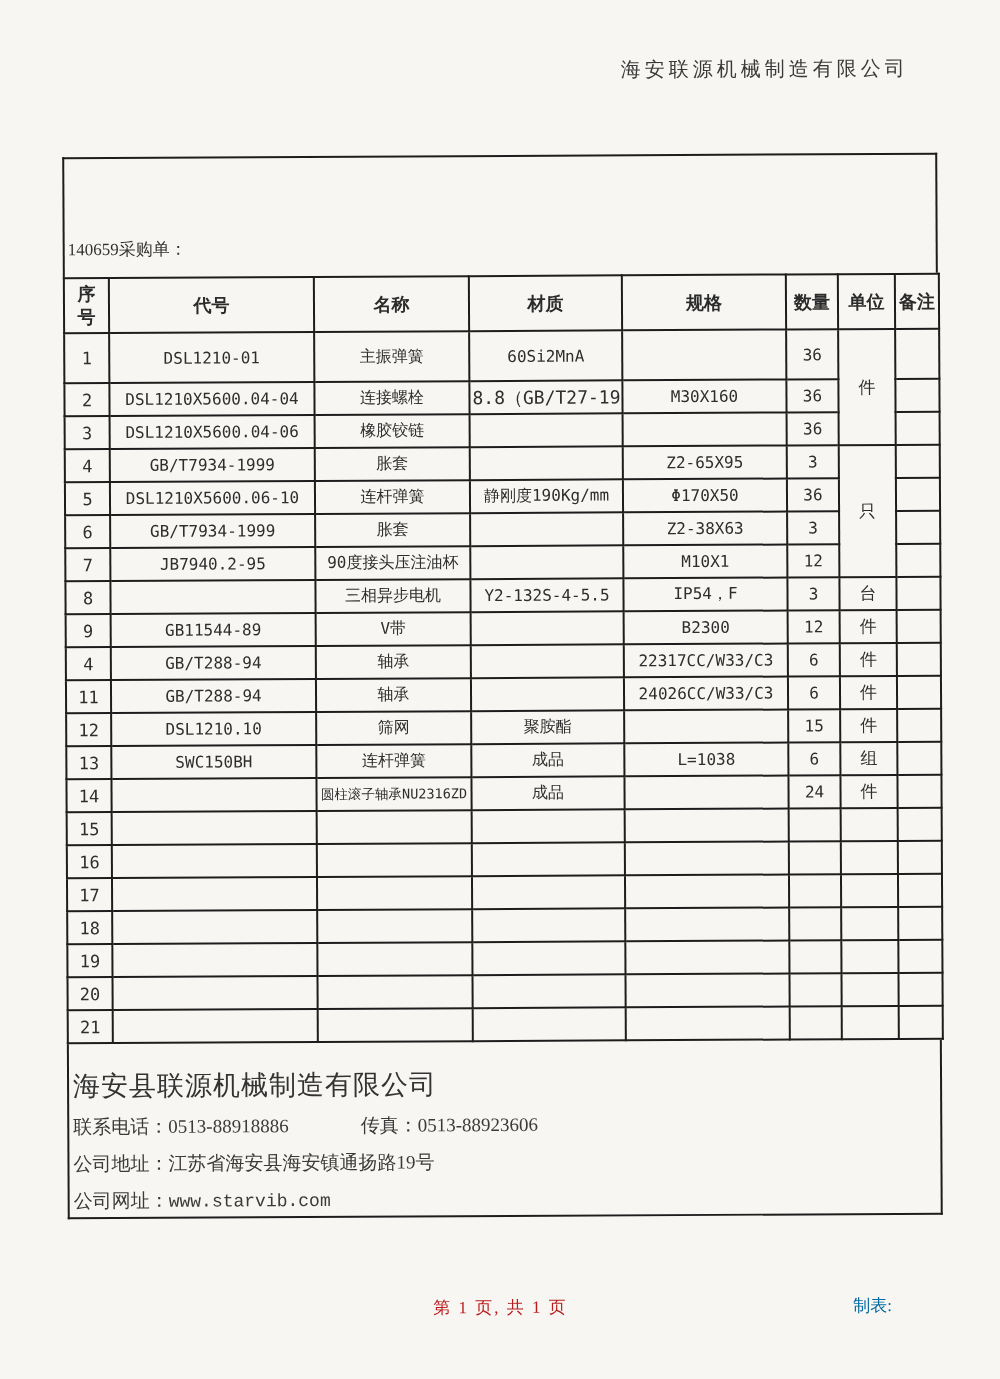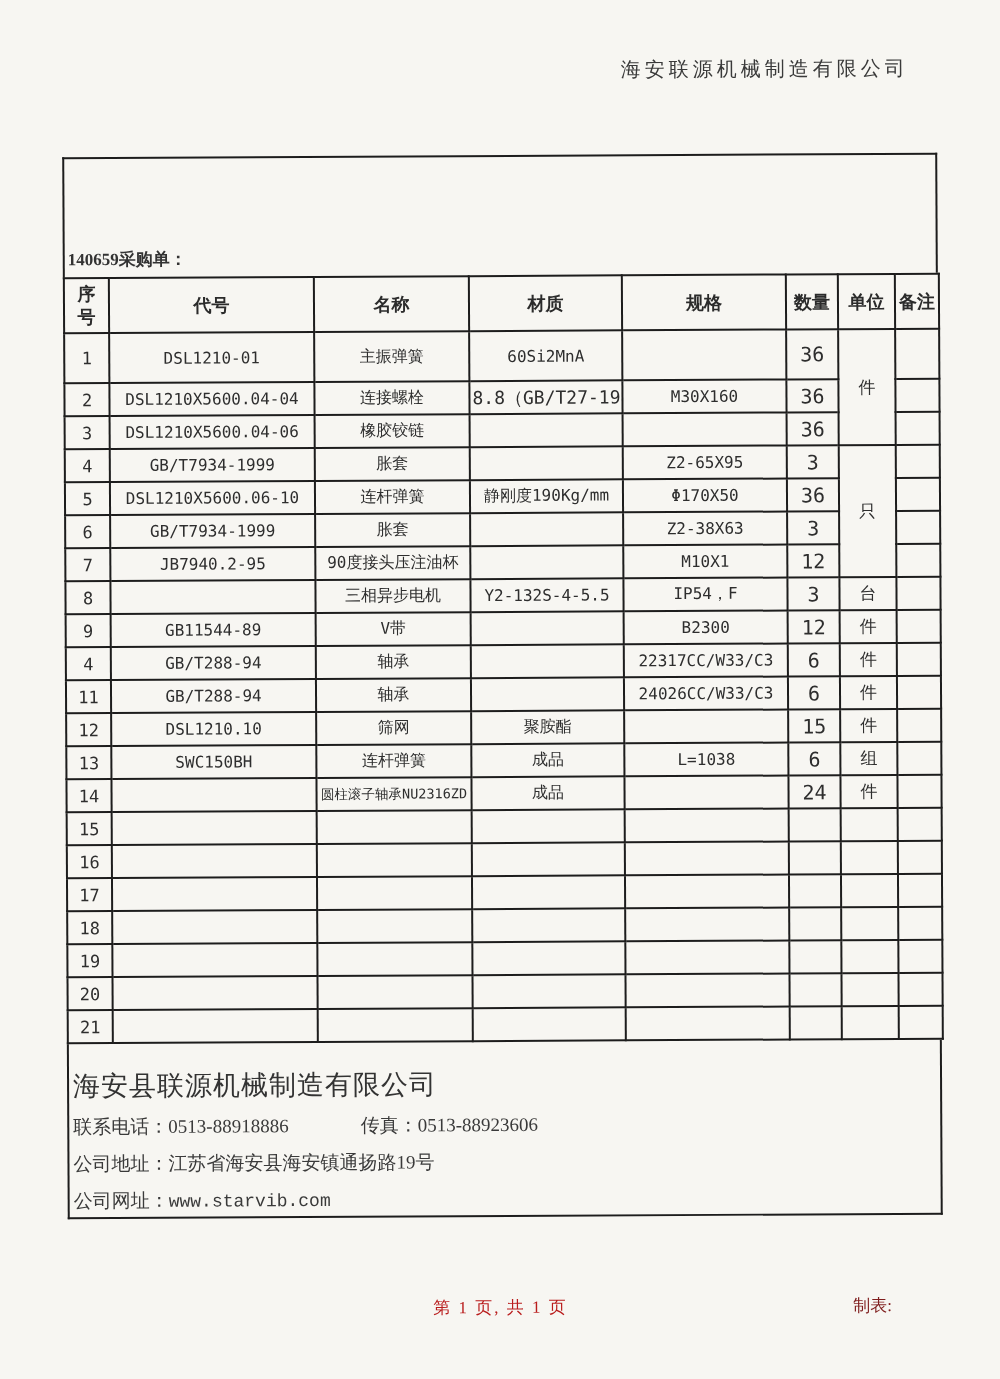--- a/index.html
+++ b/index.html
@@ -38,24 +38,23 @@
   .box-top {
     box-sizing: border-box;
     height: 120px;
     border: 2px solid #1d1d1d;
     border-bottom: none;
     position: relative;
   }
   .order-label {
     position: absolute;
     left: 3px;
-    bottom: 6px;
+    bottom: 16px;
     font-size: 17px;
     color: #333;
-    font-weight: bold;
   }
   
   #order-table {
     border-collapse: collapse;
     table-layout: fixed;
     width: 875px;
   }
   #order-table th, #order-table td {
     border: 2px solid #1d1d1d;
     padding: 0 2px;
@@ -80,21 +79,21 @@
     font-size: 16px;
     text-align: center;
     vertical-align: middle;
     white-space: nowrap;
     overflow: hidden;
     color: #2e2e2e;
   }
   #order-table thead tr { height: 55px; }
   #order-table tbody tr { height: 33px; }
   #order-table tbody tr:first-child { height: 50px; }
-  #order-table td.c-qty { font-size: 20px; margin-top: 36px; }
+  #order-table td.c-qty { font-size: 16px; margin-top: 36px; }
   #order-table td.c-unit { font-size: 17px; }
   #order-table td.c-no { font-size: 17px; }
   
   .box-bottom {
     box-sizing: border-box;
     height: 175px;
     border: 2px solid #1d1d1d;
     border-top: none;
     padding: 24px 8px 10px 4px;
   }
@@ -119,21 +118,21 @@
     left: 430px;
     font-size: 17px;
     letter-spacing: 2px;
     color: #b91c1c;
   }
   .page-footer-right {
     position: absolute;
     top: 1296px;
     left: 850px;
     font-size: 17px;
-    color: #7f1d1d;
+    color: #0369a1;
     text-align: center;
   }
 </style>
 </head>
 <body>
 
 <div class="scan">
 
   <div class="letterhead">海安联源机械制造有限公司</div>
 

